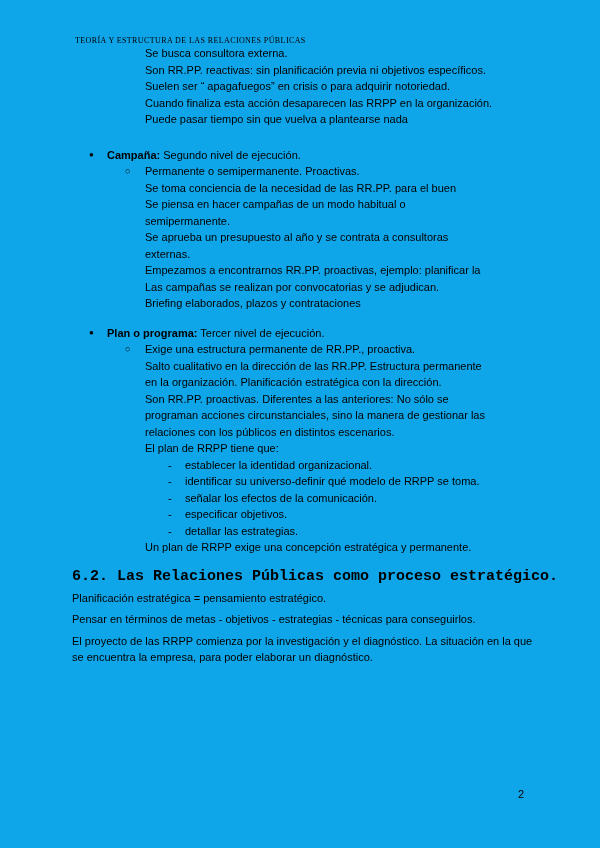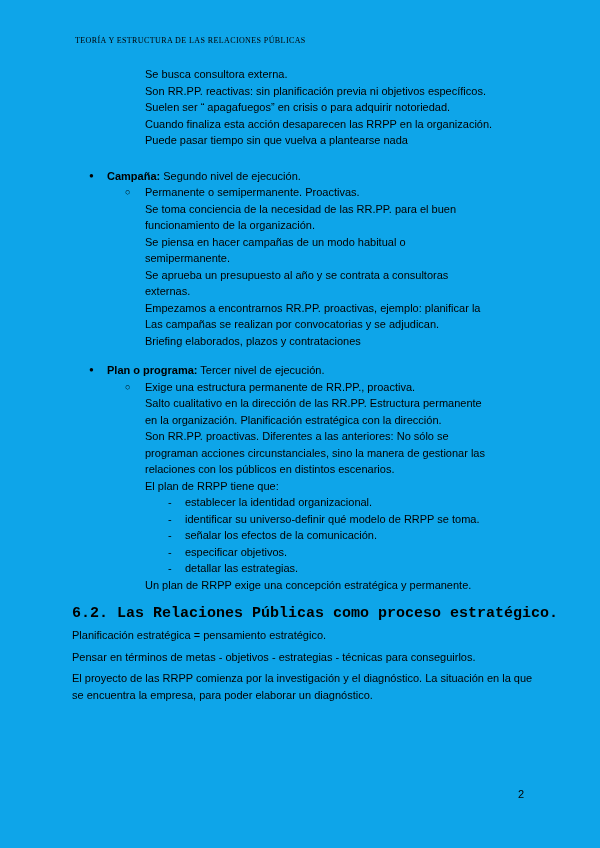--- a/index.html
+++ b/index.html
@@ -24,21 +24,21 @@
     letter-spacing: 0.4px;
     margin-left: 3px;
     white-space: nowrap;
   }
   .line {
     font-size: 11px;
     line-height: 16.5px;
     white-space: nowrap;
   }
   .block-indent { margin-left: 73px; }
-  .intro-block { margin-top: 21px; }
+  .intro-block { }
   .bullet-item {
     position: relative;
     padding-left: 35px;
     margin-top: 19px;
     font-size: 11px;
     line-height: 16.5px;
     white-space: nowrap;
   }
   .bullet-item.plan-gap { margin-top: 13px; }
   .bullet-item .marker {
@@ -113,21 +113,20 @@
     <div class="line">Cuando finaliza esta acción desaparecen las RRPP en la organización.</div>
     <div class="line">Puede pasar tiempo sin que vuelva a plantearse nada</div>
   </div>
 
   <div class="bullet-item"><span class="marker">●</span><span class="bold">Campaña:</span><span> Segundo nivel de ejecución.</span></div>
 
   <div class="sub-item"><span class="marker">○</span><span>Permanente o semipermanente. Proactivas.</span></div>
 
   <div class="block-indent">
     <div class="line">Se toma conciencia de la necesidad de las RR.PP. para el buen</div>
-    <div class="line">funcionamiento de la organización.</div>
     <div class="line">Se piensa en hacer campañas de un modo habitual o</div>
     <div class="line">semipermanente.</div>
     <div class="line">Se aprueba un presupuesto al año y se contrata a consultoras</div>
     <div class="line">externas.</div>
     <div class="line">Empezamos a encontrarnos RR.PP. proactivas, ejemplo: planificar la</div>
     <div class="line">Las campañas se realizan por convocatorias y se adjudican.</div>
     <div class="line">Briefing elaborados, plazos y contrataciones</div>
   </div>
 
   <div class="bullet-item plan-gap"><span class="marker">●</span><span class="bold">Plan o programa:</span><span> Tercer nivel de ejecución.</span></div>

